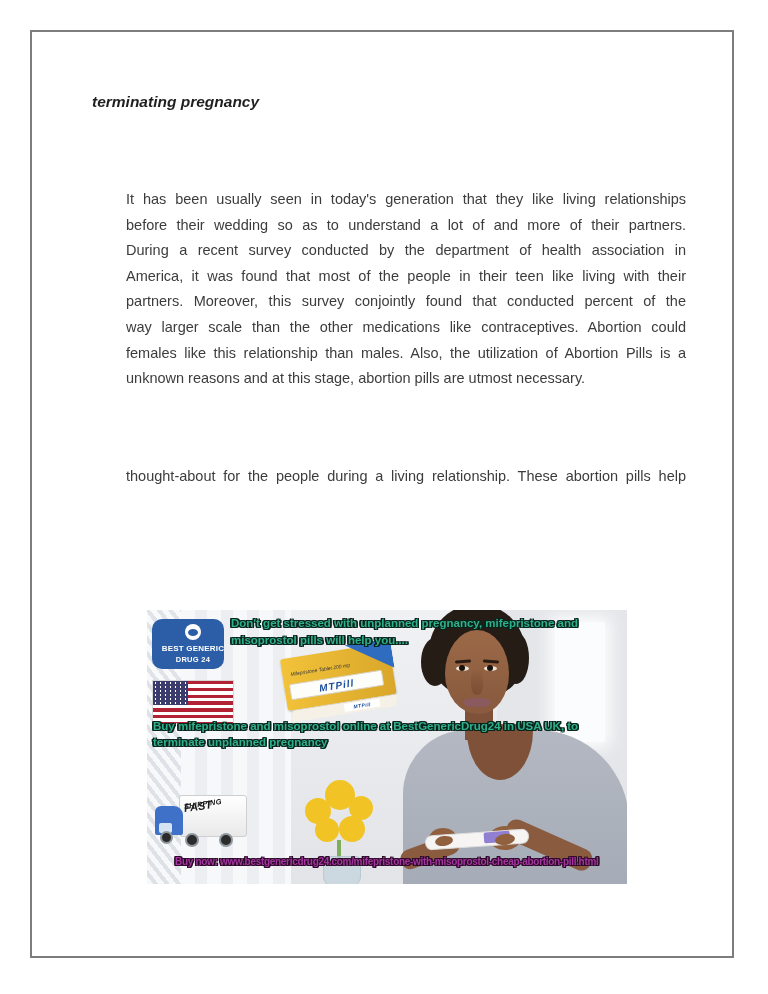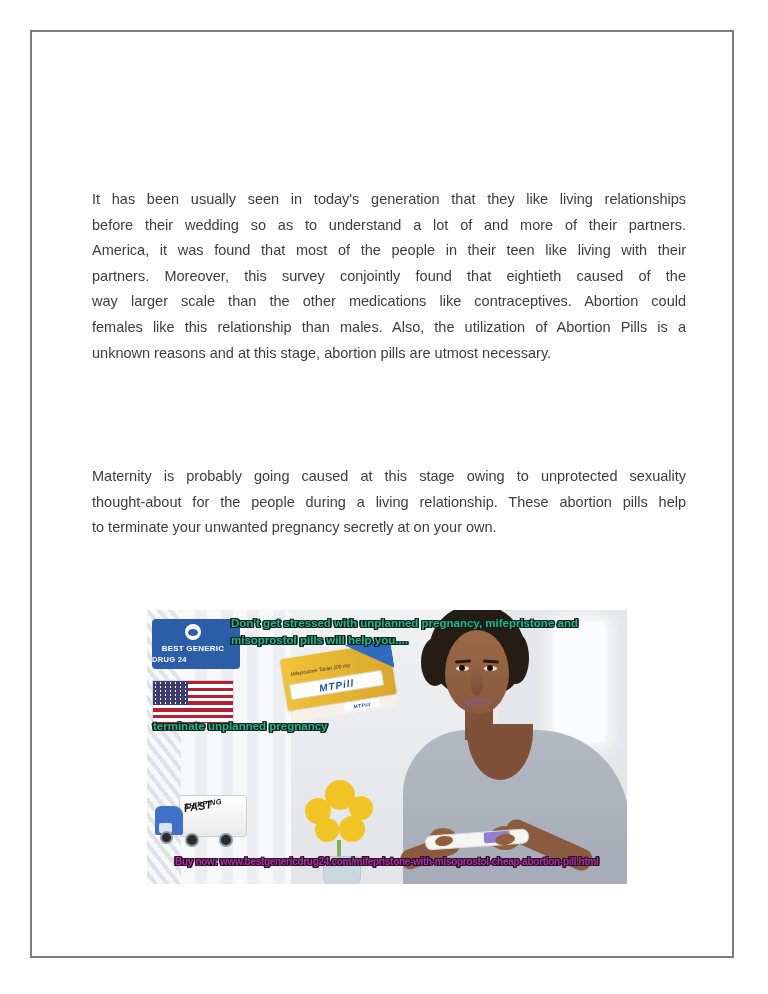--- a/index.html
+++ b/index.html
@@ -16,21 +16,21 @@
     position:absolute;left:60px;top:56px;width:596px;
     font-size:15.5px;font-weight:bold;font-style:italic;color:#1f1f1f;
     line-height:27px;margin:0;
   }
   .para{
     position:absolute;left:60px;width:594px;
     font-size:14.5px;color:#3c3c3c;line-height:25.6px;
   }
   .p1{top:155px;}
   .p2{top:432px;}
-  .justify .ln{text-align:justify;text-align-last:justify;}
+  .justify .ln{text-align:justify;text-align-last:justify;margin-left:34px;}
   .justify .ln.ln-last{text-align-last:left;}
   
   .promo{
     position:absolute;left:115px;top:578px;width:480px;height:274px;
     background:linear-gradient(180deg,#f0f1f3 0%,#e7e9ec 60%,#e2e4e8 100%);
     overflow:hidden;
   }
   .blinds{
     position:absolute;left:0;top:0;width:34px;height:274px;
     background:repeating-linear-gradient(52deg,#fafbfc 0 5px,#dde1e6 5px 9px);
@@ -102,26 +102,26 @@
   .truck-sign{left:28px;top:6px;width:60px;transform:rotate(-8deg);color:#1c1c1c;text-align:center;line-height:1;}
   .truck-sign .s1{font-size:11px;font-weight:bold;font-style:italic;}
   .truck-sign .s2{font-size:7.5px;font-weight:bold;font-style:italic;letter-spacing:.3px;}
   .truck-cab{left:0;top:13px;width:28px;height:29px;background:var(--truck_blue,#3f71c8);border-radius:6px 9px 2px 2px;}
   .truck-win{left:4px;top:17px;width:13px;height:10px;background:#d6e4f4;border-radius:2px;}
   .wheel{background:#2b2b2b;border:2px solid #8f979e;border-radius:50%;box-sizing:border-box;}
   .w1{left:5px;top:38px;width:13px;height:13px;}
   .w2{left:30px;top:40px;width:14px;height:14px;}
   .w3{left:64px;top:40px;width:14px;height:14px;}
   
-  .logo{position:absolute;left:5px;top:9px;width:88px;height:50px;background:var(--logo_blue,#2b5ea7);border-radius:4px;}
+  .logo{position:absolute;left:5px;top:9px;width:72px;height:50px;background:var(--logo_blue,#2b5ea7);border-radius:10px;}
   .logo div{position:absolute;}
   .logo-mark{left:33px;top:5px;width:16px;height:16px;background:#ffffff;border-radius:50%;}
   .logo-mark-inner{left:3px;top:4.5px;width:10px;height:7px;background:var(--logo_blue,#2b5ea7);border-radius:50%;}
   .logo-t1{left:0;top:25px;width:82px;text-align:center;color:#fff;font-size:8px;font-weight:bold;letter-spacing:.2px;}
-  .logo-t2{left:0;top:36px;width:82px;text-align:left;color:#fff;font-size:7.5px;font-weight:bold;letter-spacing:.3px;}
+  .logo-t2{left:0;top:36px;width:82px;text-align:center;color:#fff;font-size:7.5px;font-weight:bold;letter-spacing:.3px;}
   
   .flag{
     position:absolute;left:5px;top:70px;width:82px;height:44px;
     background:repeating-linear-gradient(180deg,var(--flag_red,#b22234) 0 3.4px,#ffffff 3.4px 6.8px);
     border:1px solid #d6d6d6;box-sizing:border-box;
   }
   .canton{
     position:absolute;left:0;top:0;width:35px;height:24px;background:var(--flag_blue,#3c3b6e);
     background-image:radial-gradient(#ffffff .8px,transparent .95px);background-size:5px 4px;
   }
@@ -152,36 +152,36 @@
   .headline2{position:absolute;left:6px;top:108px;font-size:11.5px;line-height:16px;}
   .nowrap-lines .ln{white-space:nowrap;}
   .buynow{position:absolute;left:4px;top:246px;font-size:10px;letter-spacing:-.3px;white-space:nowrap;padding-left:24px;}
 </style>
 </head>
 <body>
 
 <div class="page">
 
   <h1 class="title">
+      <div class="ln ln-last">terminating pregnancy</div>
     </h1>
 
   <div class="para p1 justify">
       <div class="ln">It has been usually seen in today's generation that they like living relationships</div>
       <div class="ln">before their wedding so as to understand a lot of and more of their partners.</div>
+      <div class="ln">During a recent survey conducted by the department of health association in</div>
       <div class="ln">America, it was found that most of the people in their teen like living with their</div>
-      <div class="ln">partners. Moreover, this survey conjointly found that eightieth caused of the</div>
+      <div class="ln">partners. Moreover, this survey conjointly found that conducted percent of the</div>
       <div class="ln">way larger scale than the other medications like contraceptives. Abortion could</div>
       <div class="ln">females like this relationship than males. Also, the utilization of Abortion Pills is a</div>
       <div class="ln ln-last">unknown reasons and at this stage, abortion pills are utmost necessary.</div>
     </div>
 
   <div class="para p2 justify">
-      <div class="ln">Maternity is probably going caused at this stage owing to unprotected sexuality</div>
       <div class="ln">thought-about for the people during a living relationship. These abortion pills help</div>
-      <div class="ln ln-last">to terminate your unwanted pregnancy secretly at on your own.</div>
     </div>
 
   <div class="promo">
 
     <div class="wall"></div>
     <div class="window"></div>
     <div class="blinds"></div>
     <div class="curtain"></div>
 
     <div class="woman">
@@ -256,18 +256,19 @@
       </div>
       <div class="box-bottom"></div>
       <div class="box-brand2">MTPill</div>
     </div>
 
     <div class="headline1 green-outline nowrap-lines">
         <div class="ln">Don't get stressed with unplanned pregnancy, mifepristone and</div>
         <div class="ln ln-last">misoprostol pills will help you....</div>
       </div>
     <div class="headline2 green-outline nowrap-lines">
+        <div class="ln">Buy mifepristone and misoprostol online at BestGenericDrug24 in USA UK, to</div>
         <div class="ln ln-last">terminate unplanned pregnancy</div>
       </div>
     <div class="buynow purple-outline">Buy now: www.bestgenericdrug24.com/mifepristone-with-misoprostol-cheap-abortion-pill.html</div>
   </div>
 
 </div>
 
 </body></html>

